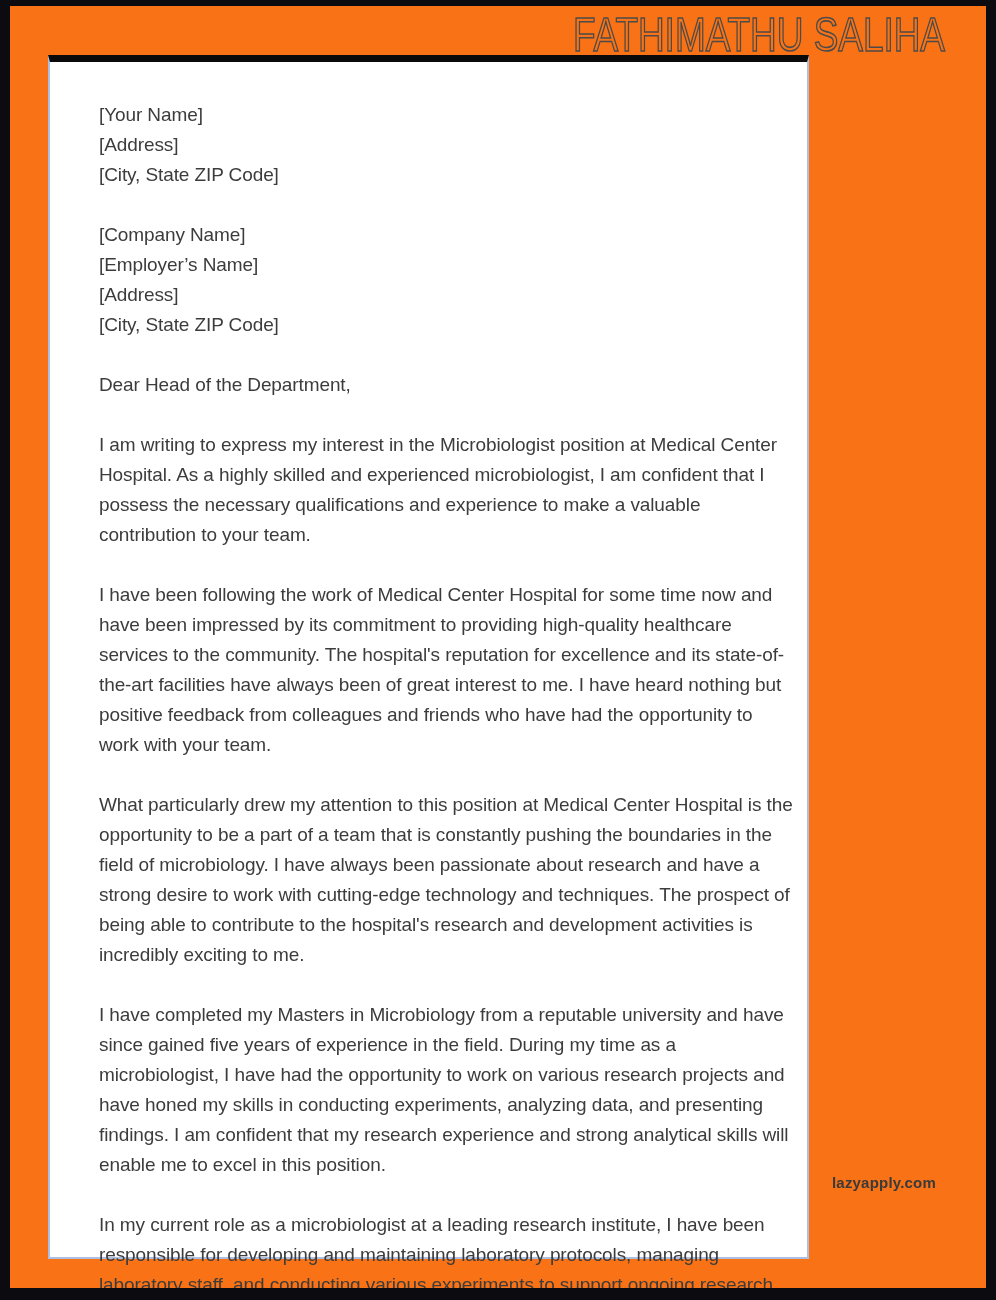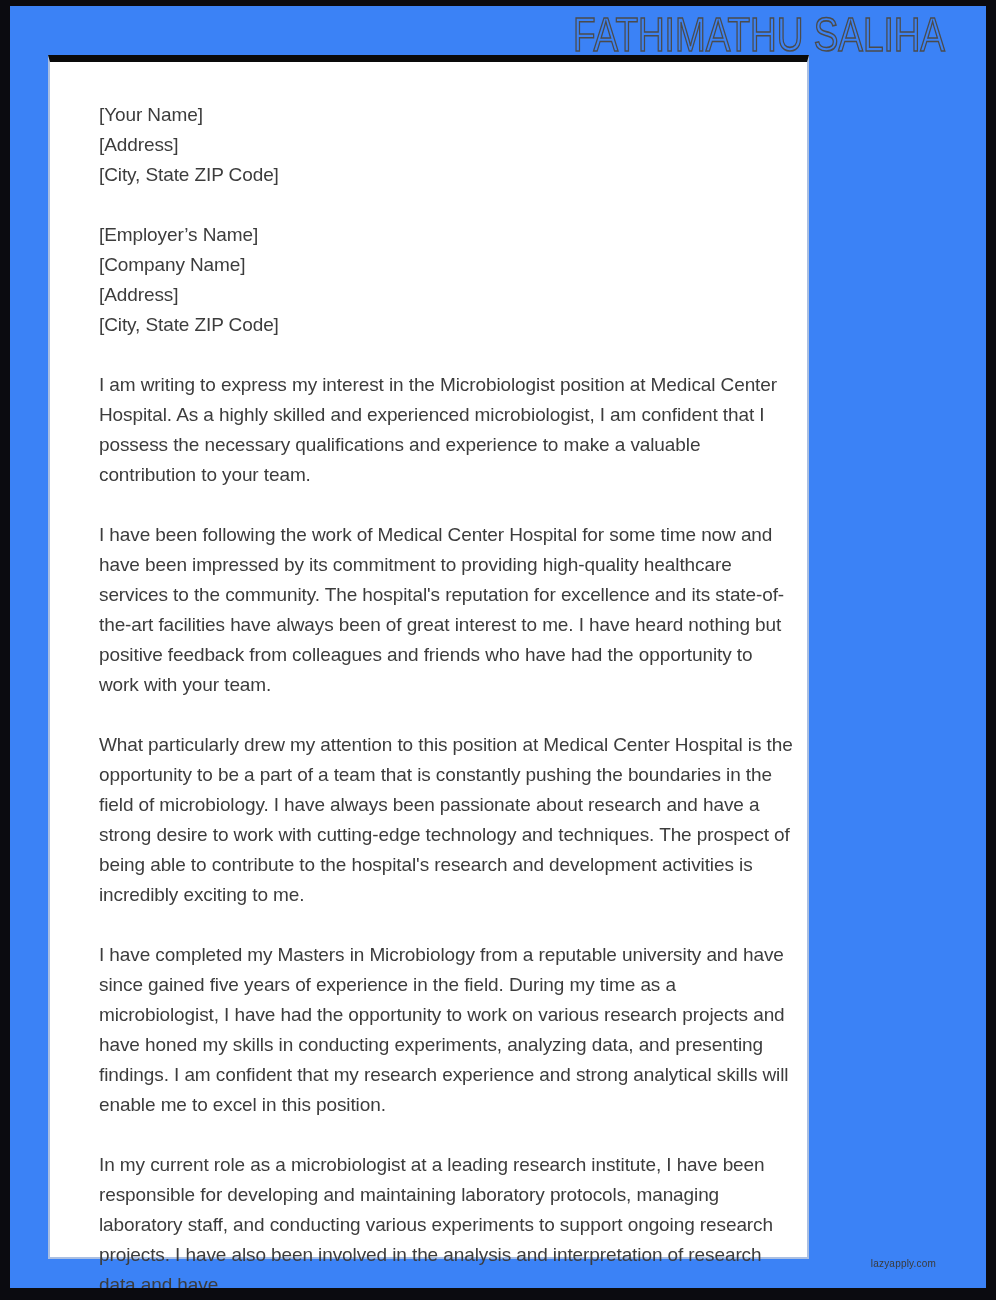--- a/index.html
+++ b/index.html
@@ -1,21 +1,21 @@
 <!DOCTYPE html>
 <html><head>
 <meta charset="utf-8">
 <style>
   html, body { margin: 0; padding: 0; }
   .page {
     position: relative;
     width: 996px;
     height: 1300px;
     box-sizing: border-box;
-    background: #3b82f6;
+    background: #f97316;
     border-style: solid;
     border-color: #0b0b10;
     border-width: 6px 10px 12px 10px;
     font-family: "Liberation Sans", sans-serif;
     overflow: hidden;
   }
   .header-title {
     position: absolute;
     top: 0;
     right: 39px;
@@ -45,52 +45,56 @@
   .block { margin-bottom: 30px; }
   .para {
     font-size: 19px;
     line-height: 30px;
     letter-spacing: -0.1px;
     max-width: 836px;
     margin: 0 0 30px 0;
   }
   .watermark {
     position: absolute;
-    top: 1252px;
+    top: 1168px;
     right: 50px;
-    font-size: 10px;
+    font-size: 15px;
     color: #3a3a3a;
     letter-spacing: 0.2px;
     z-index: 5;
+    font-weight: bold;
   }
 </style>
 </head>
 <body>
 
 <div class="page">
 
   <svg class="header-title" viewBox="0 0 380 54" width="380" height="54">
     <text x="378" y="45" text-anchor="end" font-family="Liberation Sans, sans-serif" font-size="48" textLength="372" lengthAdjust="spacingAndGlyphs" fill="none" stroke="#4b4b4b" stroke-width="1.6">FATHIMATHU SALIHA</text>
   </svg>
 
   <div class="doc-box">
 
     <div class="block">
       <div class="line">[Your Name]</div>
       <div class="line">[Address]</div>
       <div class="line">[City, State ZIP Code]</div>
     </div>
 
     <div class="block">
+      <div class="line">[Company Name]</div>
       <div class="line">[Employer’s Name]</div>
-      <div class="line">[Company Name]</div>
       <div class="line">[Address]</div>
       <div class="line">[City, State ZIP Code]</div>
     </div>
 
+    <div class="block">
+      <div class="line">Dear Head of the Department,</div>
+    </div>
 
     <p class="para">I am writing to express my interest in the Microbiologist position at Medical Center Hospital. As a highly skilled and experienced microbiologist, I am confident that I possess the necessary qualifications and experience to make a valuable contribution to your team.</p>
     <p class="para">I have been following the work of Medical Center Hospital for some time now and have been impressed by its commitment to providing high-quality healthcare services to the community. The hospital's reputation for excellence and its state-of-the-art facilities have always been of great interest to me. I have heard nothing but positive feedback from colleagues and friends who have had the opportunity to work with your team.</p>
     <p class="para">What particularly drew my attention to this position at Medical Center Hospital is the opportunity to be a part of a team that is constantly pushing the boundaries in the field of microbiology. I have always been passionate about research and have a strong desire to work with cutting-edge technology and techniques. The prospect of being able to contribute to the hospital's research and development activities is incredibly exciting to me.</p>
     <p class="para">I have completed my Masters in Microbiology from a reputable university and have since gained five years of experience in the field. During my time as a microbiologist, I have had the opportunity to work on various research projects and have honed my skills in conducting experiments, analyzing data, and presenting findings. I am confident that my research experience and strong analytical skills will enable me to excel in this position.</p>
     <p class="para">In my current role as a microbiologist at a leading research institute, I have been responsible for developing and maintaining laboratory protocols, managing laboratory staff, and conducting various experiments to support ongoing research projects. I have also been involved in the analysis and interpretation of research data and have</p>
 
   </div>
 
   <div class="watermark">lazyapply.com</div>

